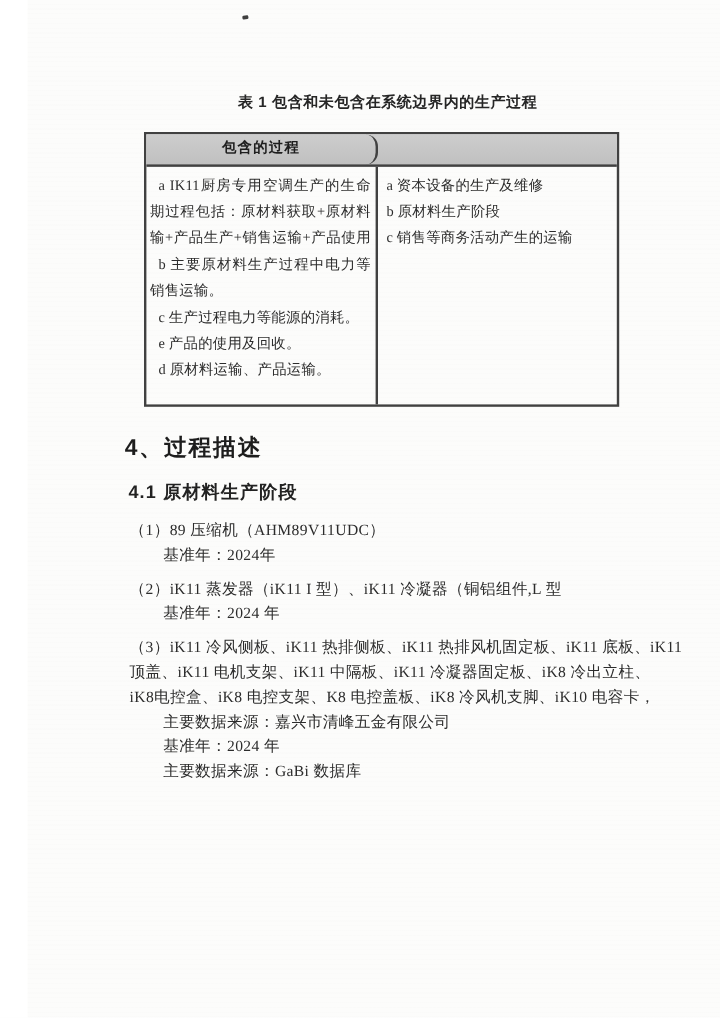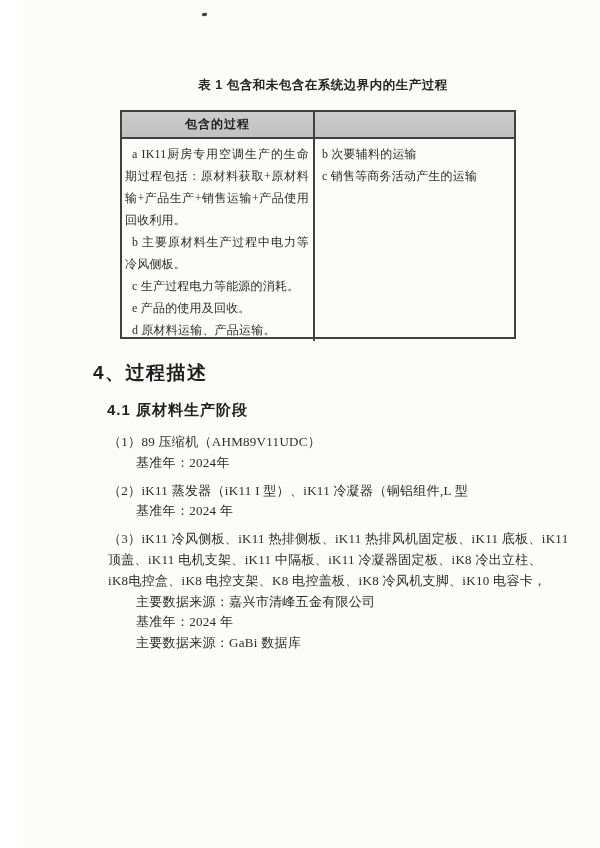--- a/index.html
+++ b/index.html
@@ -26,41 +26,41 @@
     display:flex; flex-direction:column;
   }
   .btable .thead {
     display:flex; height:25px; flex:0 0 25px;
     background:#c5c5c5;
     background-image:linear-gradient(180deg,#cdcdcd,#c0c0c0);
     border-bottom:2px solid #414141;
   }
   .btable .th {
     box-sizing:border-box; text-align:center; line-height:25px;
-    font-family:Liberation Serif, serif;
-    font-weight:bold; font-size:12px; letter-spacing:1px; color:#1e1e1e;
+    font-family:Liberation Mono, monospace;
+    font-weight:bold; font-size:12px; letter-spacing:1px; color:#1e1e1e;border-radius:10px;
   }
   .btable .th.left  { width:193px; border-right:2px solid #414141; }
   .btable .th.right { flex:1; }
   .btable .tbody { display:flex; flex:1; }
   .btable .td {
     box-sizing:border-box; padding-top:4px;
   }
   .btable .td.left  { width:193px; border-right:2px solid #414141; padding-left:3px; padding-right:4px; }
   .btable .td.right { flex:1; padding-left:7px; padding-right:4px; }
   .tl {
     font-size:12px; line-height:22px; height:22px;
     letter-spacing:0.2px; white-space:nowrap; overflow:hidden; color:#2c2c2c;
   }
   .tl.j  { text-align:justify; text-align-last:justify; white-space:normal; }
   .tl.ind{ padding-left:7px; }
 
   
   .h1 {
-    position:absolute; left:70px; top:360px;
+    position:absolute; left:81px; top:360px;
     font-family:"Liberation Sans","DejaVu Sans",sans-serif;
     font-weight:bold; font-size:19px; letter-spacing:1.5px; color:#1d1d1d;
   }
   .h2 {
     position:absolute; left:84px; top:401px;
     font-family:"Liberation Sans","DejaVu Sans",sans-serif;
     font-weight:bold; font-size:15px; letter-spacing:1px; color:#222;
   }
 
   
@@ -100,29 +100,29 @@
 
   <div class="btable">
     <div class="thead">
       <div class="th left">包含的过程</div>
     </div>
     <div class="tbody">
       <div class="td left">
         <div class="tl ind j">a IK11厨房专用空调生产的生命周</div>
         <div class="tl j">期过程包括：原材料获取+原材料运</div>
         <div class="tl j">输+产品生产+销售运输+产品使用+</div>
-        <div class="tl">回收利用。</div>
         <div class="tl ind j">b 主要原材料生产过程中电力等能</div>
-        <div class="tl">冷风侧板。</div>
+        <div class="tl">销售运输。</div>
         <div class="tl ind">c 生产过程电力等能源的消耗。</div>
         <div class="tl ind">e 产品的使用及回收。</div>
         <div class="tl ind">d 原材料运输、产品运输。</div>
       </div>
       <div class="td right">
-        <div class="tl">b 次要辅料的运输</div>
+        <div class="tl">a 资本设备的生产及维修</div>
+        <div class="tl">b 原材料生产阶段</div>
         <div class="tl">c 销售等商务活动产生的运输</div>
       </div>
     </div>
   </div>
 
   <div class="h1">4、过程描述</div>
   <div class="h2">4.1 原材料生产阶段</div>
 
   <div class="body-lines">
     <div class="bl">（1）89 压缩机（AHM89V11UDC）</div>

